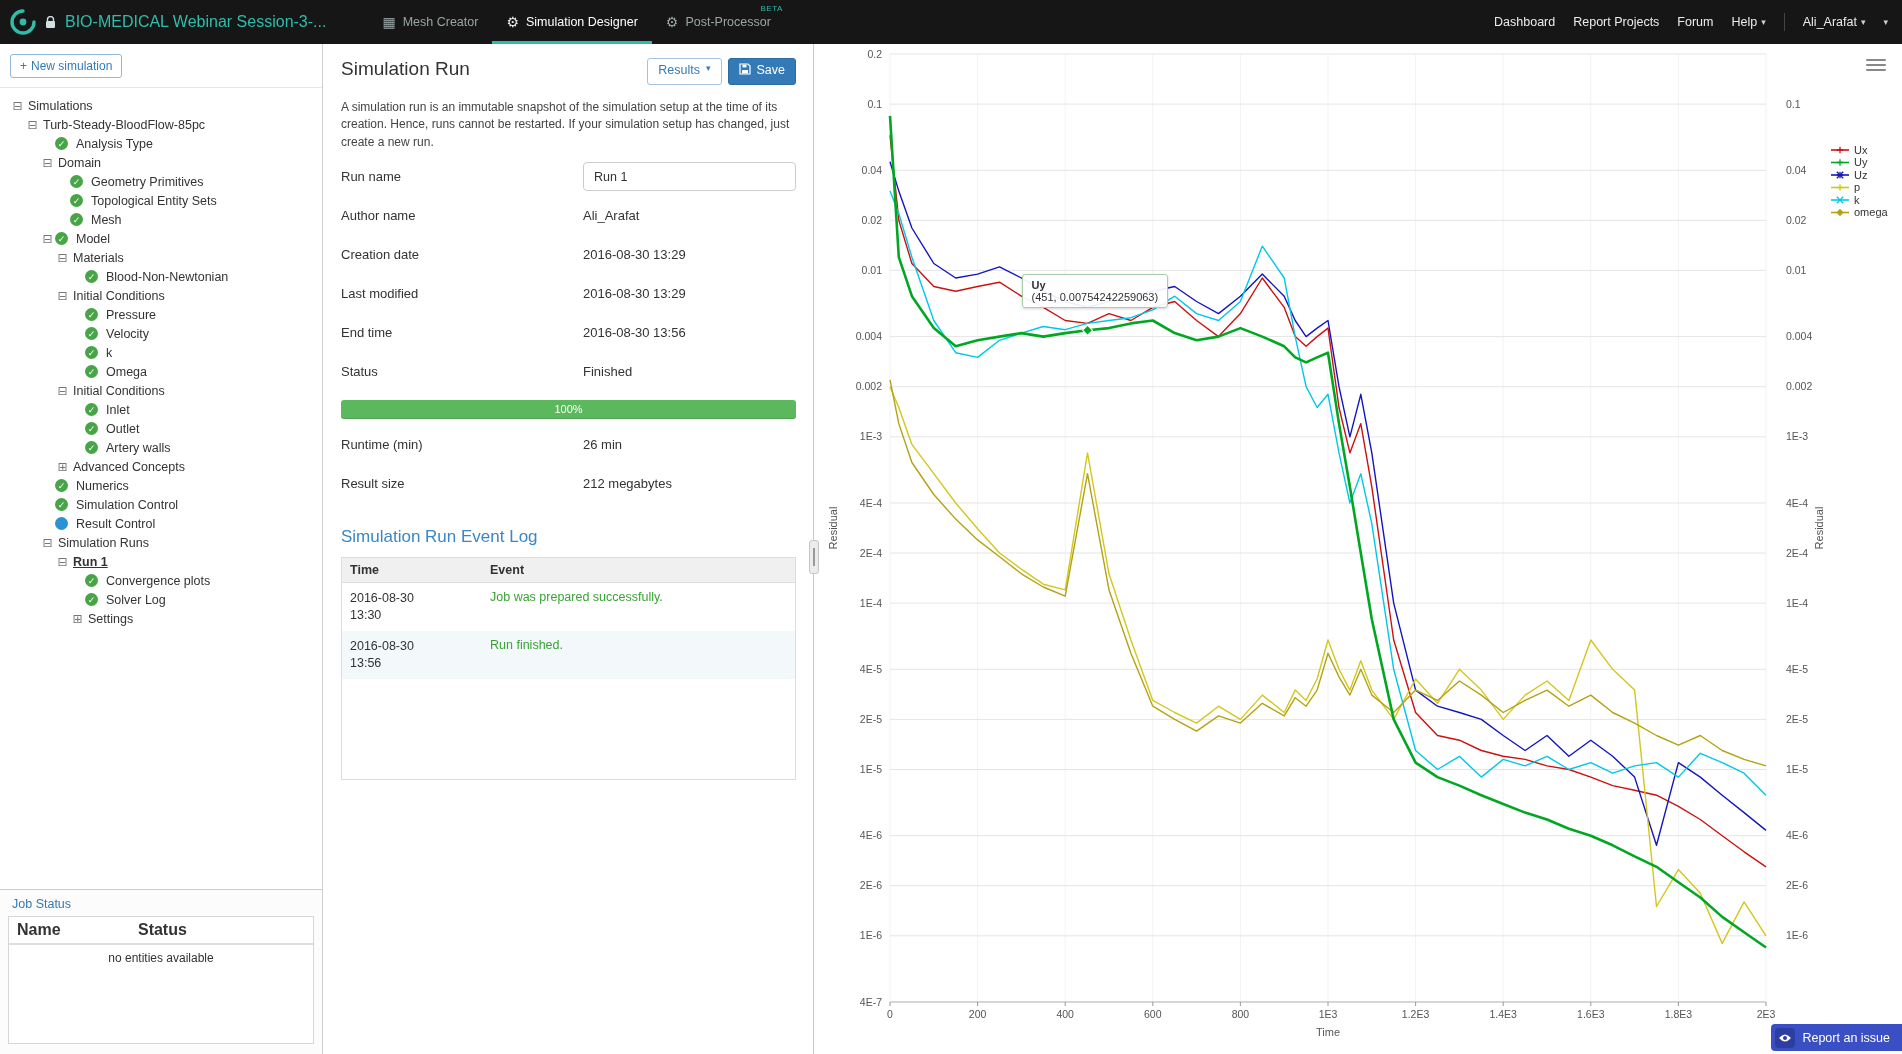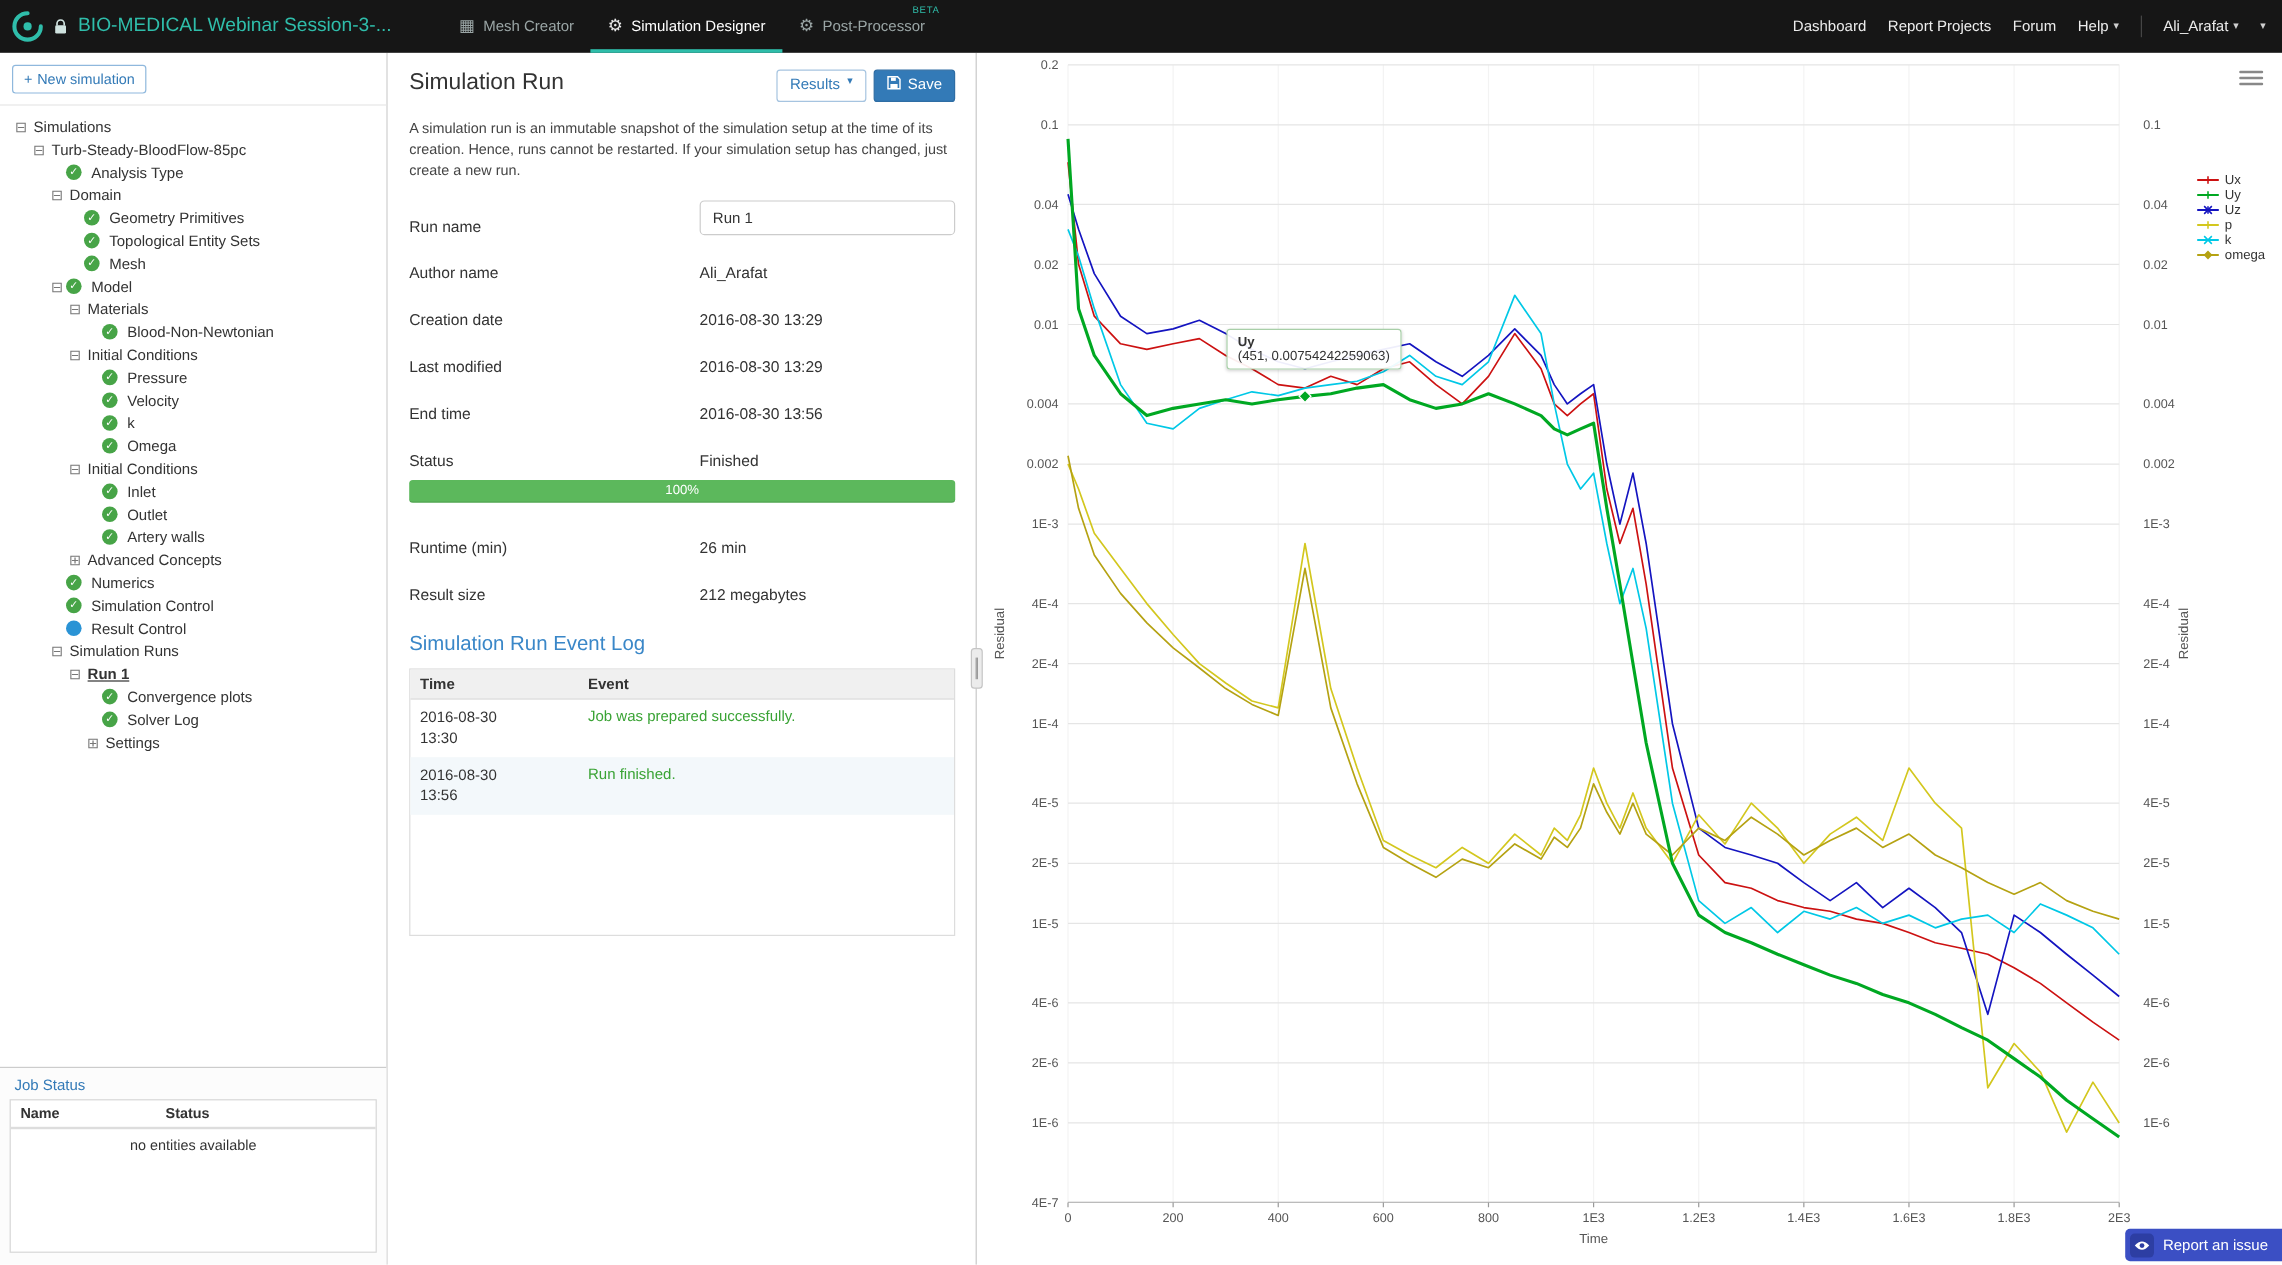--- a/index.html
+++ b/index.html
@@ -30,35 +30,35 @@
   .tree-expand{width:15px;flex:none;text-align:center;color:#777;font-size:12px;font-family:"DejaVu Sans",sans-serif;line-height:1}
   .tree-ic{flex:none;width:13px;height:13px;border-radius:50%;margin-right:5px;display:flex;align-items:center;justify-content:center}
   .tree-ic.check{background:#47a447;color:#fff;font-size:9px;font-family:"DejaVu Sans",sans-serif}
   .tree-ic.blue{background:#2a93d5}
   .tree-label{padding:0 3px}
   .tree-row.selected .tree-label{font-weight:bold;text-decoration:underline}
 
   .job-status{position:absolute;left:0;bottom:0;width:322px;height:165px;border-top:1px solid #ccc;background:#fcfcfc}
   .js-title{color:#337ab7;font-size:12.5px;padding:7px 12px 5px}
   .js-box{margin:0 8px;border:1px solid #d6d6d6;height:128px;background:#fff}
-  .js-head{display:grid;grid-template-columns:42% 58%;font-weight:bold;font-size:12px;border-bottom:2px solid #ddd;padding:4px 8px}
+  .js-head{display:grid;grid-template-columns:42% 58%;font-weight:bold;font-size:16px;border-bottom:2px solid #ddd;padding:4px 8px}
   .js-empty{text-align:center;font-size:12px;color:#333;padding-top:6px}
 
   
   .main-panel{position:absolute;left:324px;top:44px;width:490px;height:1010px;background:#fff;border-right:1px solid #c9c9c9;padding:14px 17px;overflow:hidden}
   .mp-header{display:flex;align-items:flex-start}
   .mp-header h1{font-size:19px;font-weight:500;color:#333}
   .mp-actions{margin-left:auto;display:flex;gap:6px}
   .btn-results{background:#fff;border:1px solid #a6c4e0;color:#337ab7;border-radius:3px;font-size:12.5px;padding:4px 10px;font-family:inherit;display:flex;align-items:flex-start;gap:6px;cursor:pointer;height:27px}
   .caret2{font-size:9px;font-family:"DejaVu Sans",sans-serif}
   .btn-save{background:#337ab7;border:1px solid #2e6da4;color:#fff;border-radius:3px;font-size:12.5px;padding:4px 10px;font-family:inherit;display:flex;align-items:flex-start;gap:6px;cursor:pointer;height:27px}
   .desc{font-size:12px;color:#444;margin-top:14px;line-height:1.45}
   h2.sec{font-size:17px;color:#3a87c8;font-weight:500;margin-top:24px}
   .form{margin-top:6px}
-  .frow{display:flex;align-items:flex-end;min-height:39px;font-size:13px;color:#333}
+  .frow{display:flex;align-items:center;min-height:39px;font-size:13px;color:#333}
   .frow .flabel{width:242px;flex:none}
   .frow input{width:214px;height:29px;border:1px solid #ccc;border-radius:4px;padding:4px 10px;font-size:12.5px;font-family:inherit;color:#333}
   .progress{margin:9px 0 3px;height:19px;background:#5cb85c;border-radius:3px;box-shadow:inset 0 -1px 0 rgba(0,0,0,.12)}
   .progress .bar{color:#fff;font-size:11px;text-align:center;line-height:19px}
   .elog{margin-top:10px;border:1px solid #ddd;height:223px;font-size:12.5px;background:#fff}
   .elog-head{display:grid;grid-template-columns:140px 1fr;font-weight:bold;background:#f0f0f0;border-bottom:1px solid #ddd;padding:5px 8px}
   .elog-row{display:grid;grid-template-columns:140px 1fr;padding:7px 8px;align-items:start}
   .elog-row:nth-child(even){background:#f3f8fb}
   .elog-time{width:92px;line-height:1.35}
   .elog-event{color:#3aa335}

